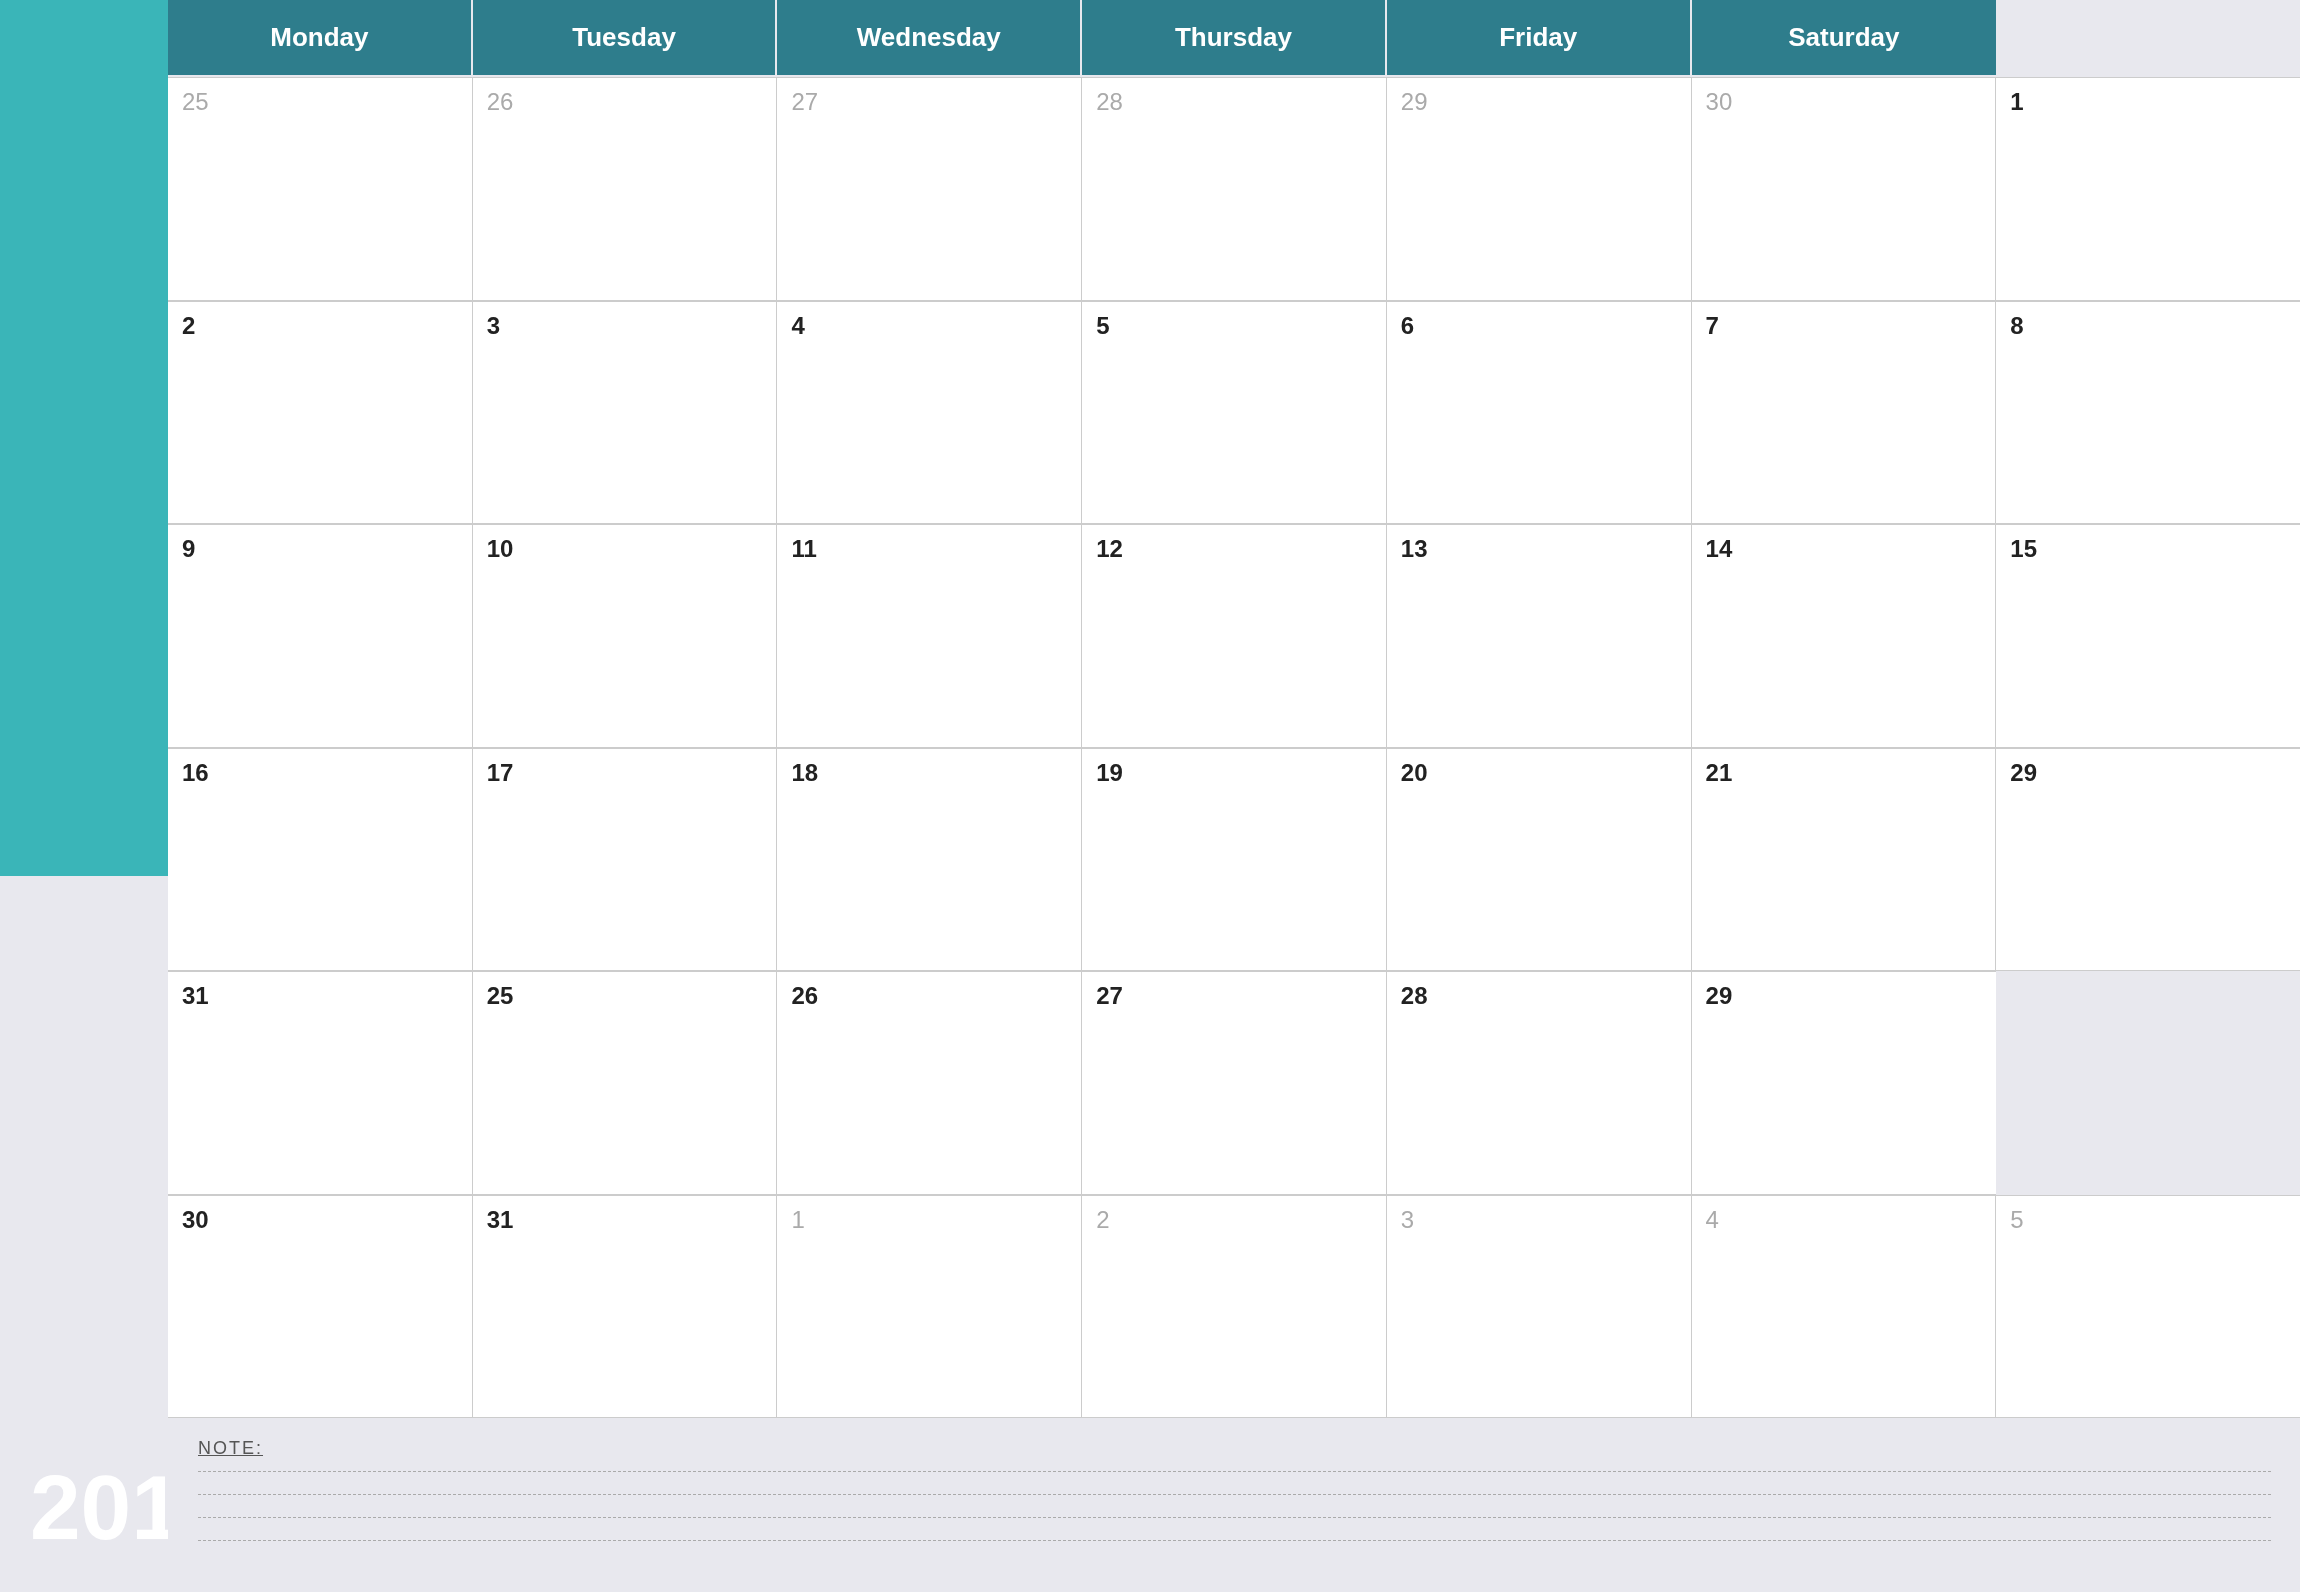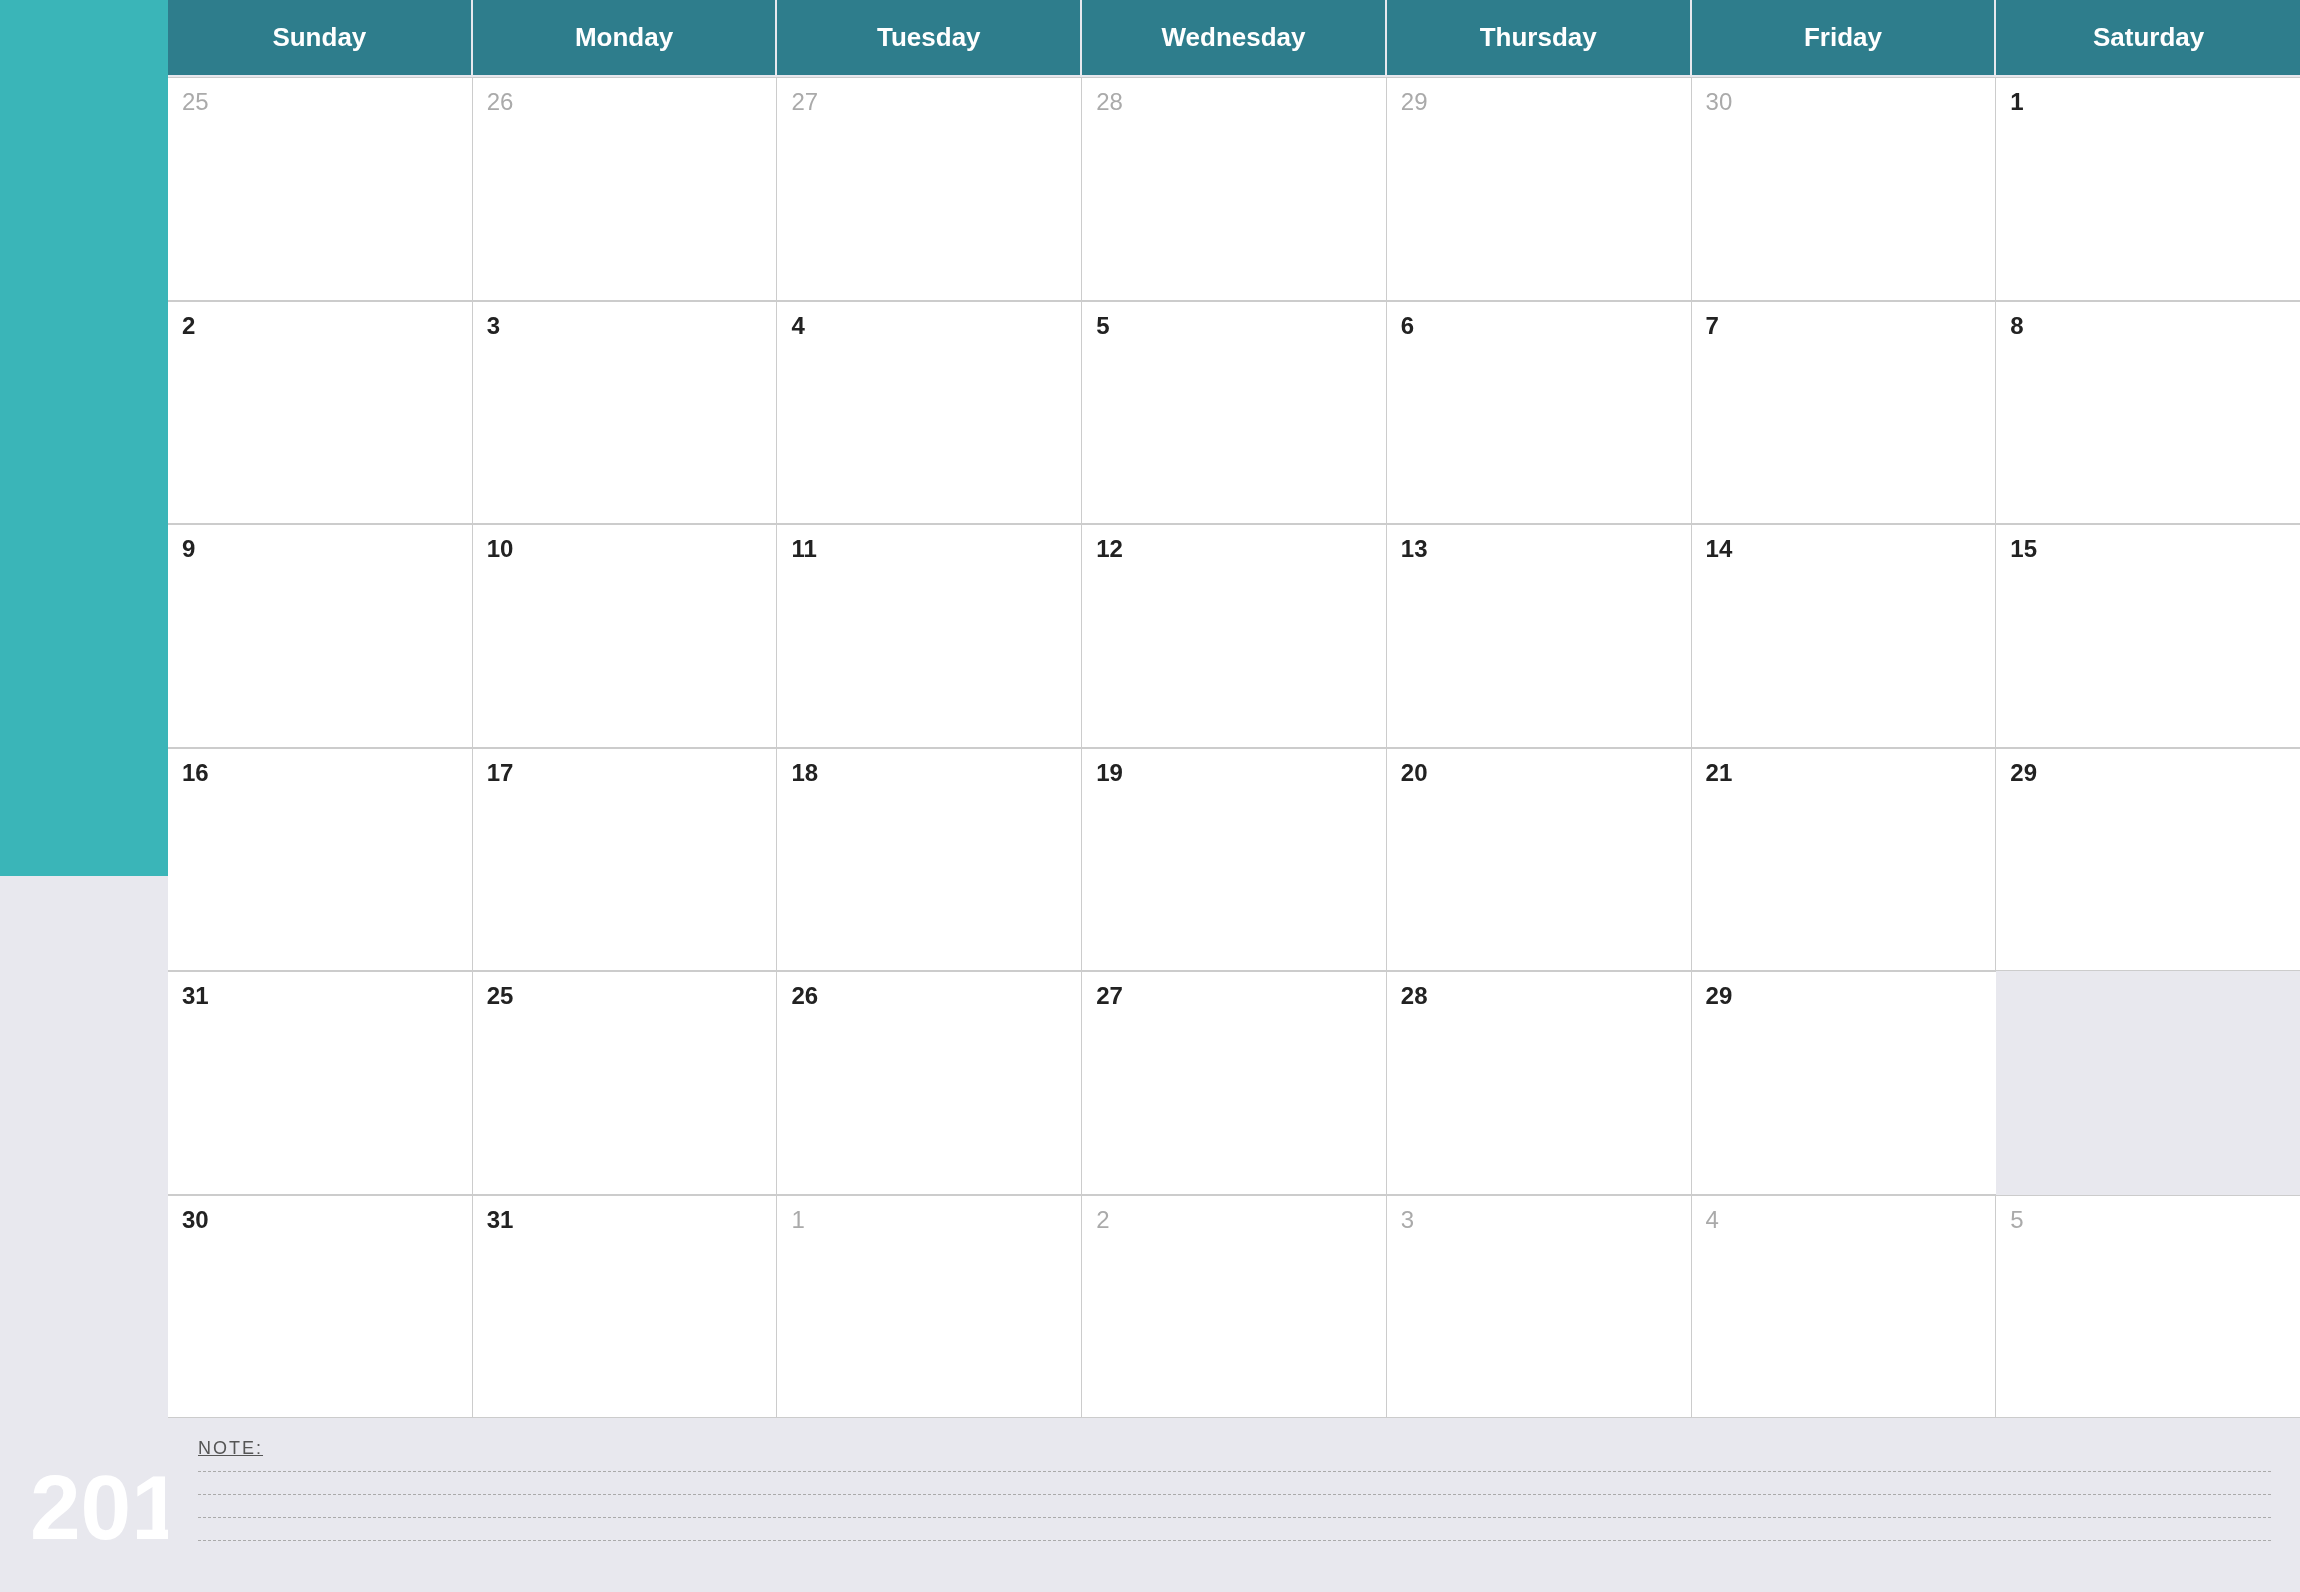--- a/index.html
+++ b/index.html
@@ -129,21 +129,20 @@
 
 <div class="page">
   <div class="sidebar">
     <div class="sidebar-year">2011</div>
     <div class="sidebar-month-num">10</div>
     <div class="sidebar-month-name">October</div>
   </div>
   <div class="main">
     <div class="calendar-grid">
       <div class="header-row">
-      <div class="header-cell">Sunday</div>
           <div class="header-cell">Monday</div>
           <div class="header-cell">Tuesday</div>
           <div class="header-cell">Wednesday</div>
           <div class="header-cell">Thursday</div>
           <div class="header-cell">Friday</div>
           <div class="header-cell">Saturday</div>
         </div>
       <div class="weeks-container">
       <div class="week-row">
             <div class="day-cell">

